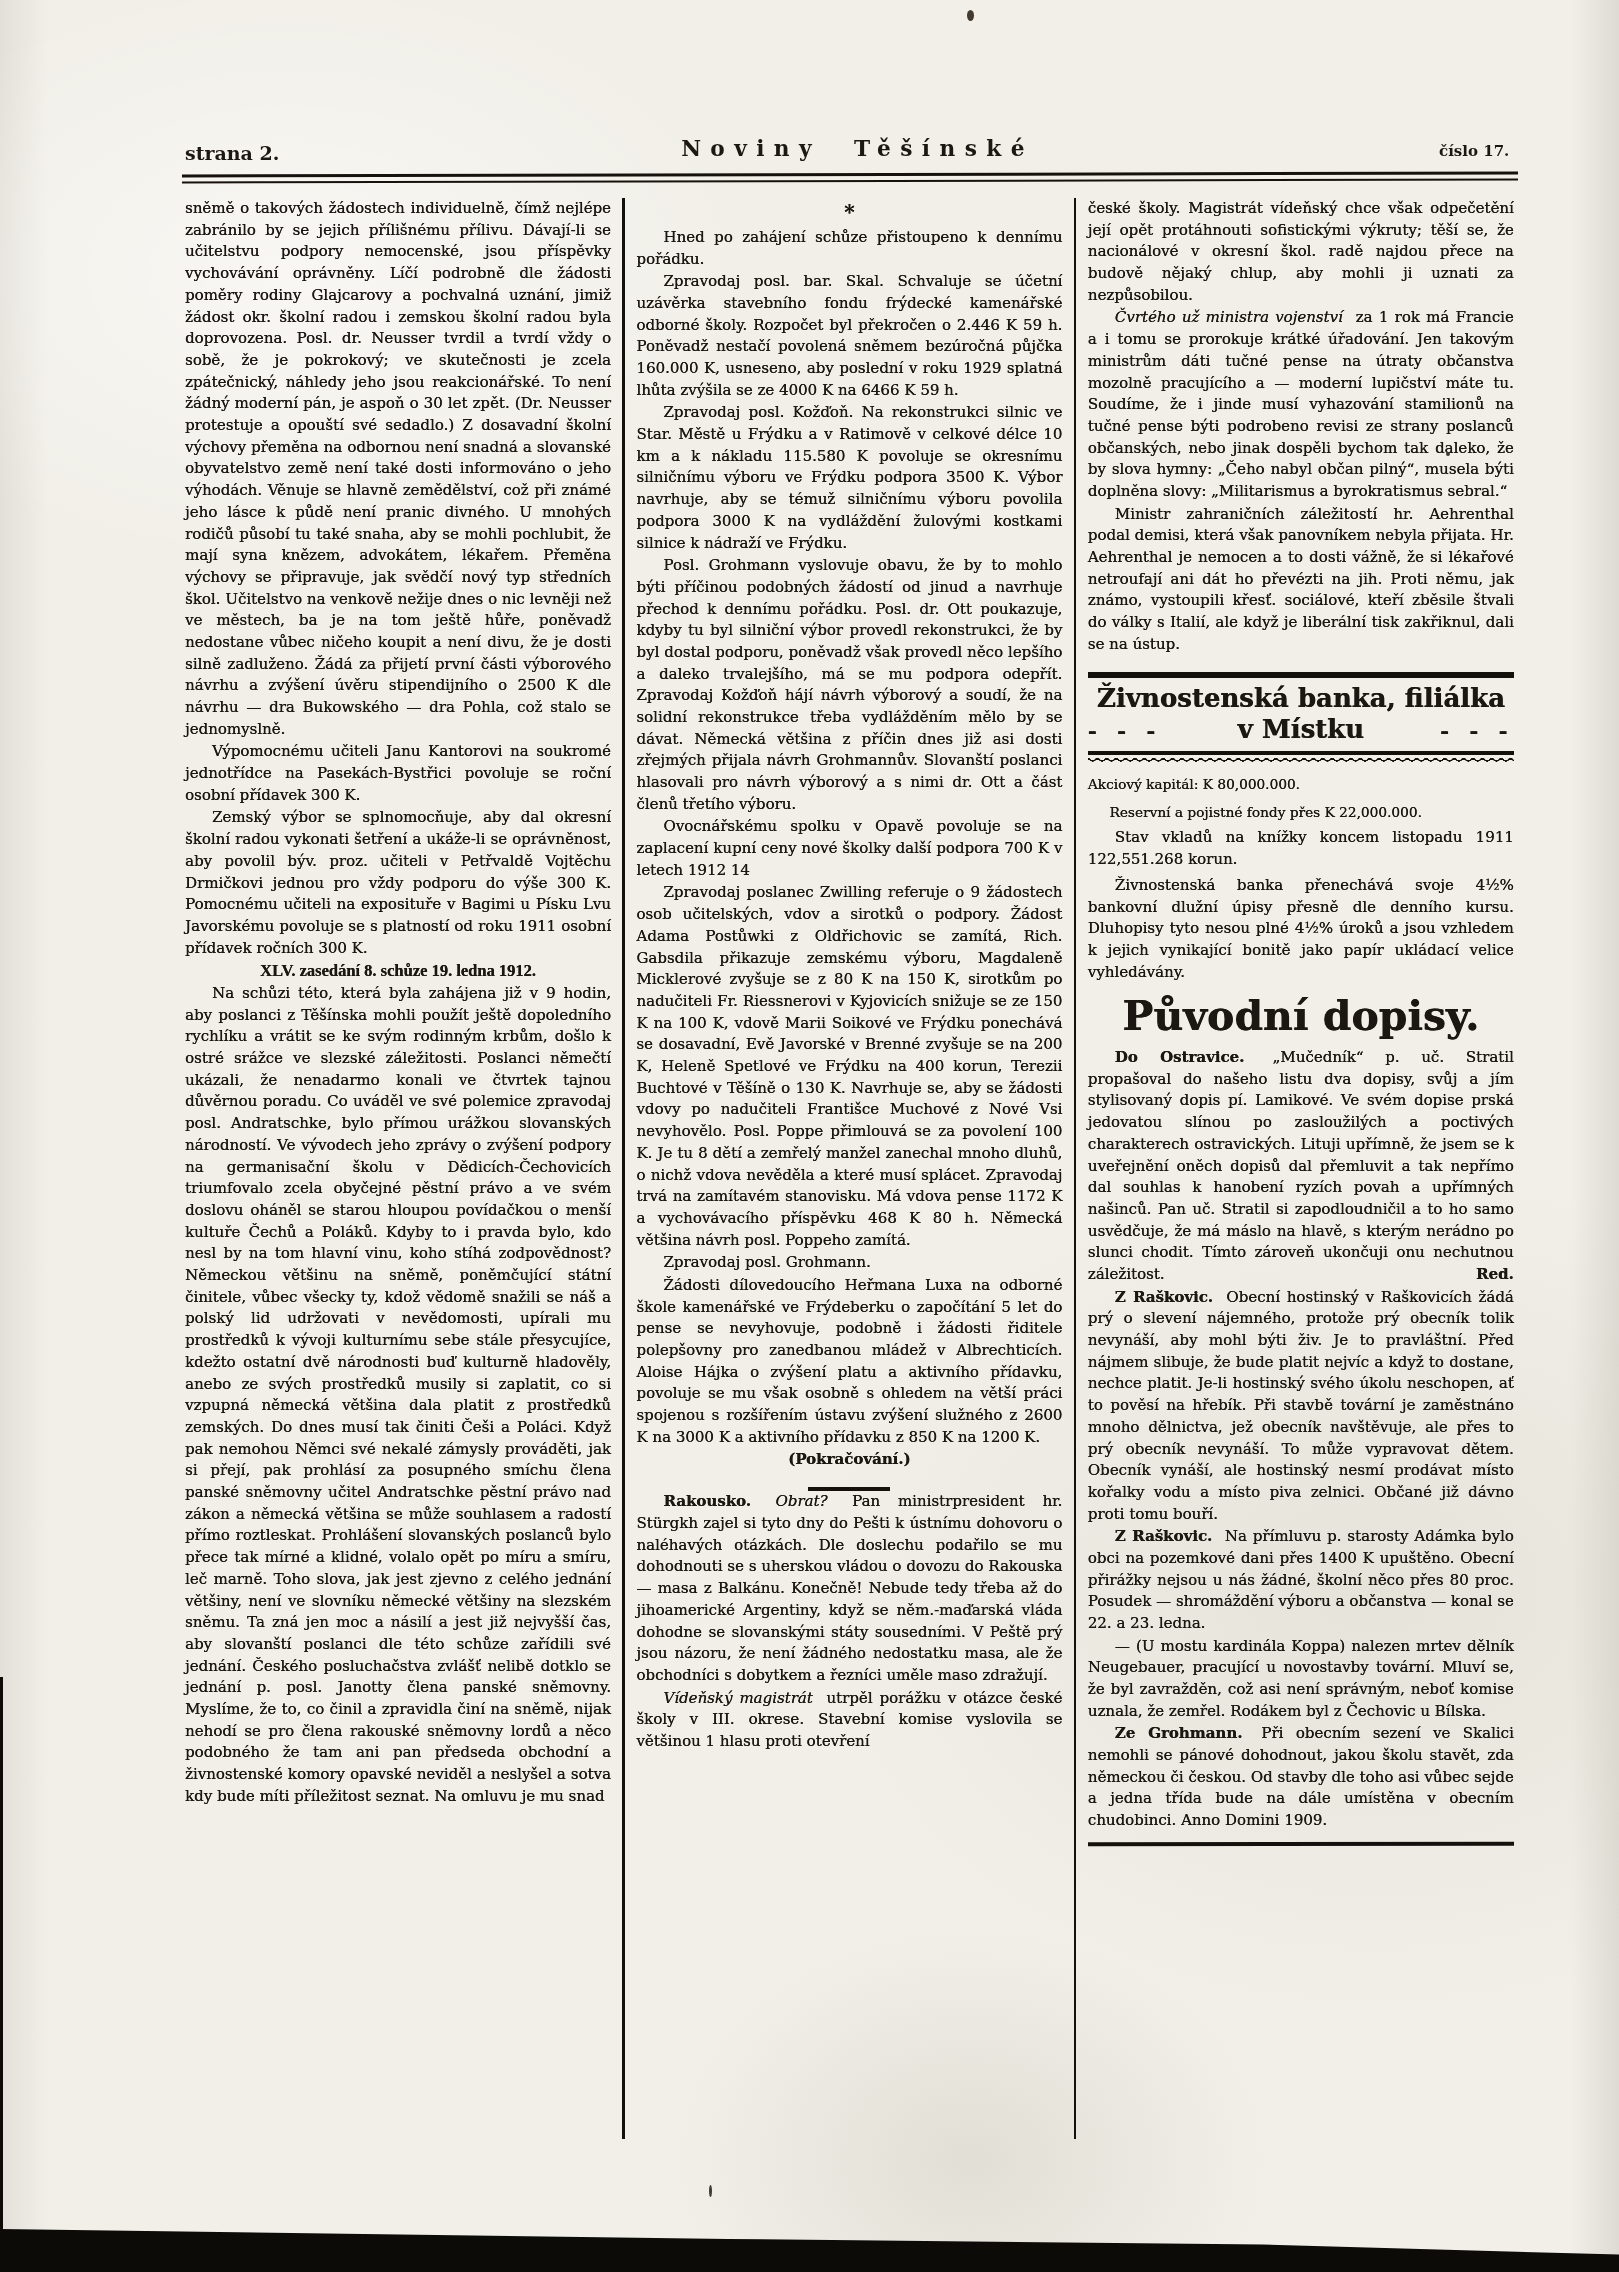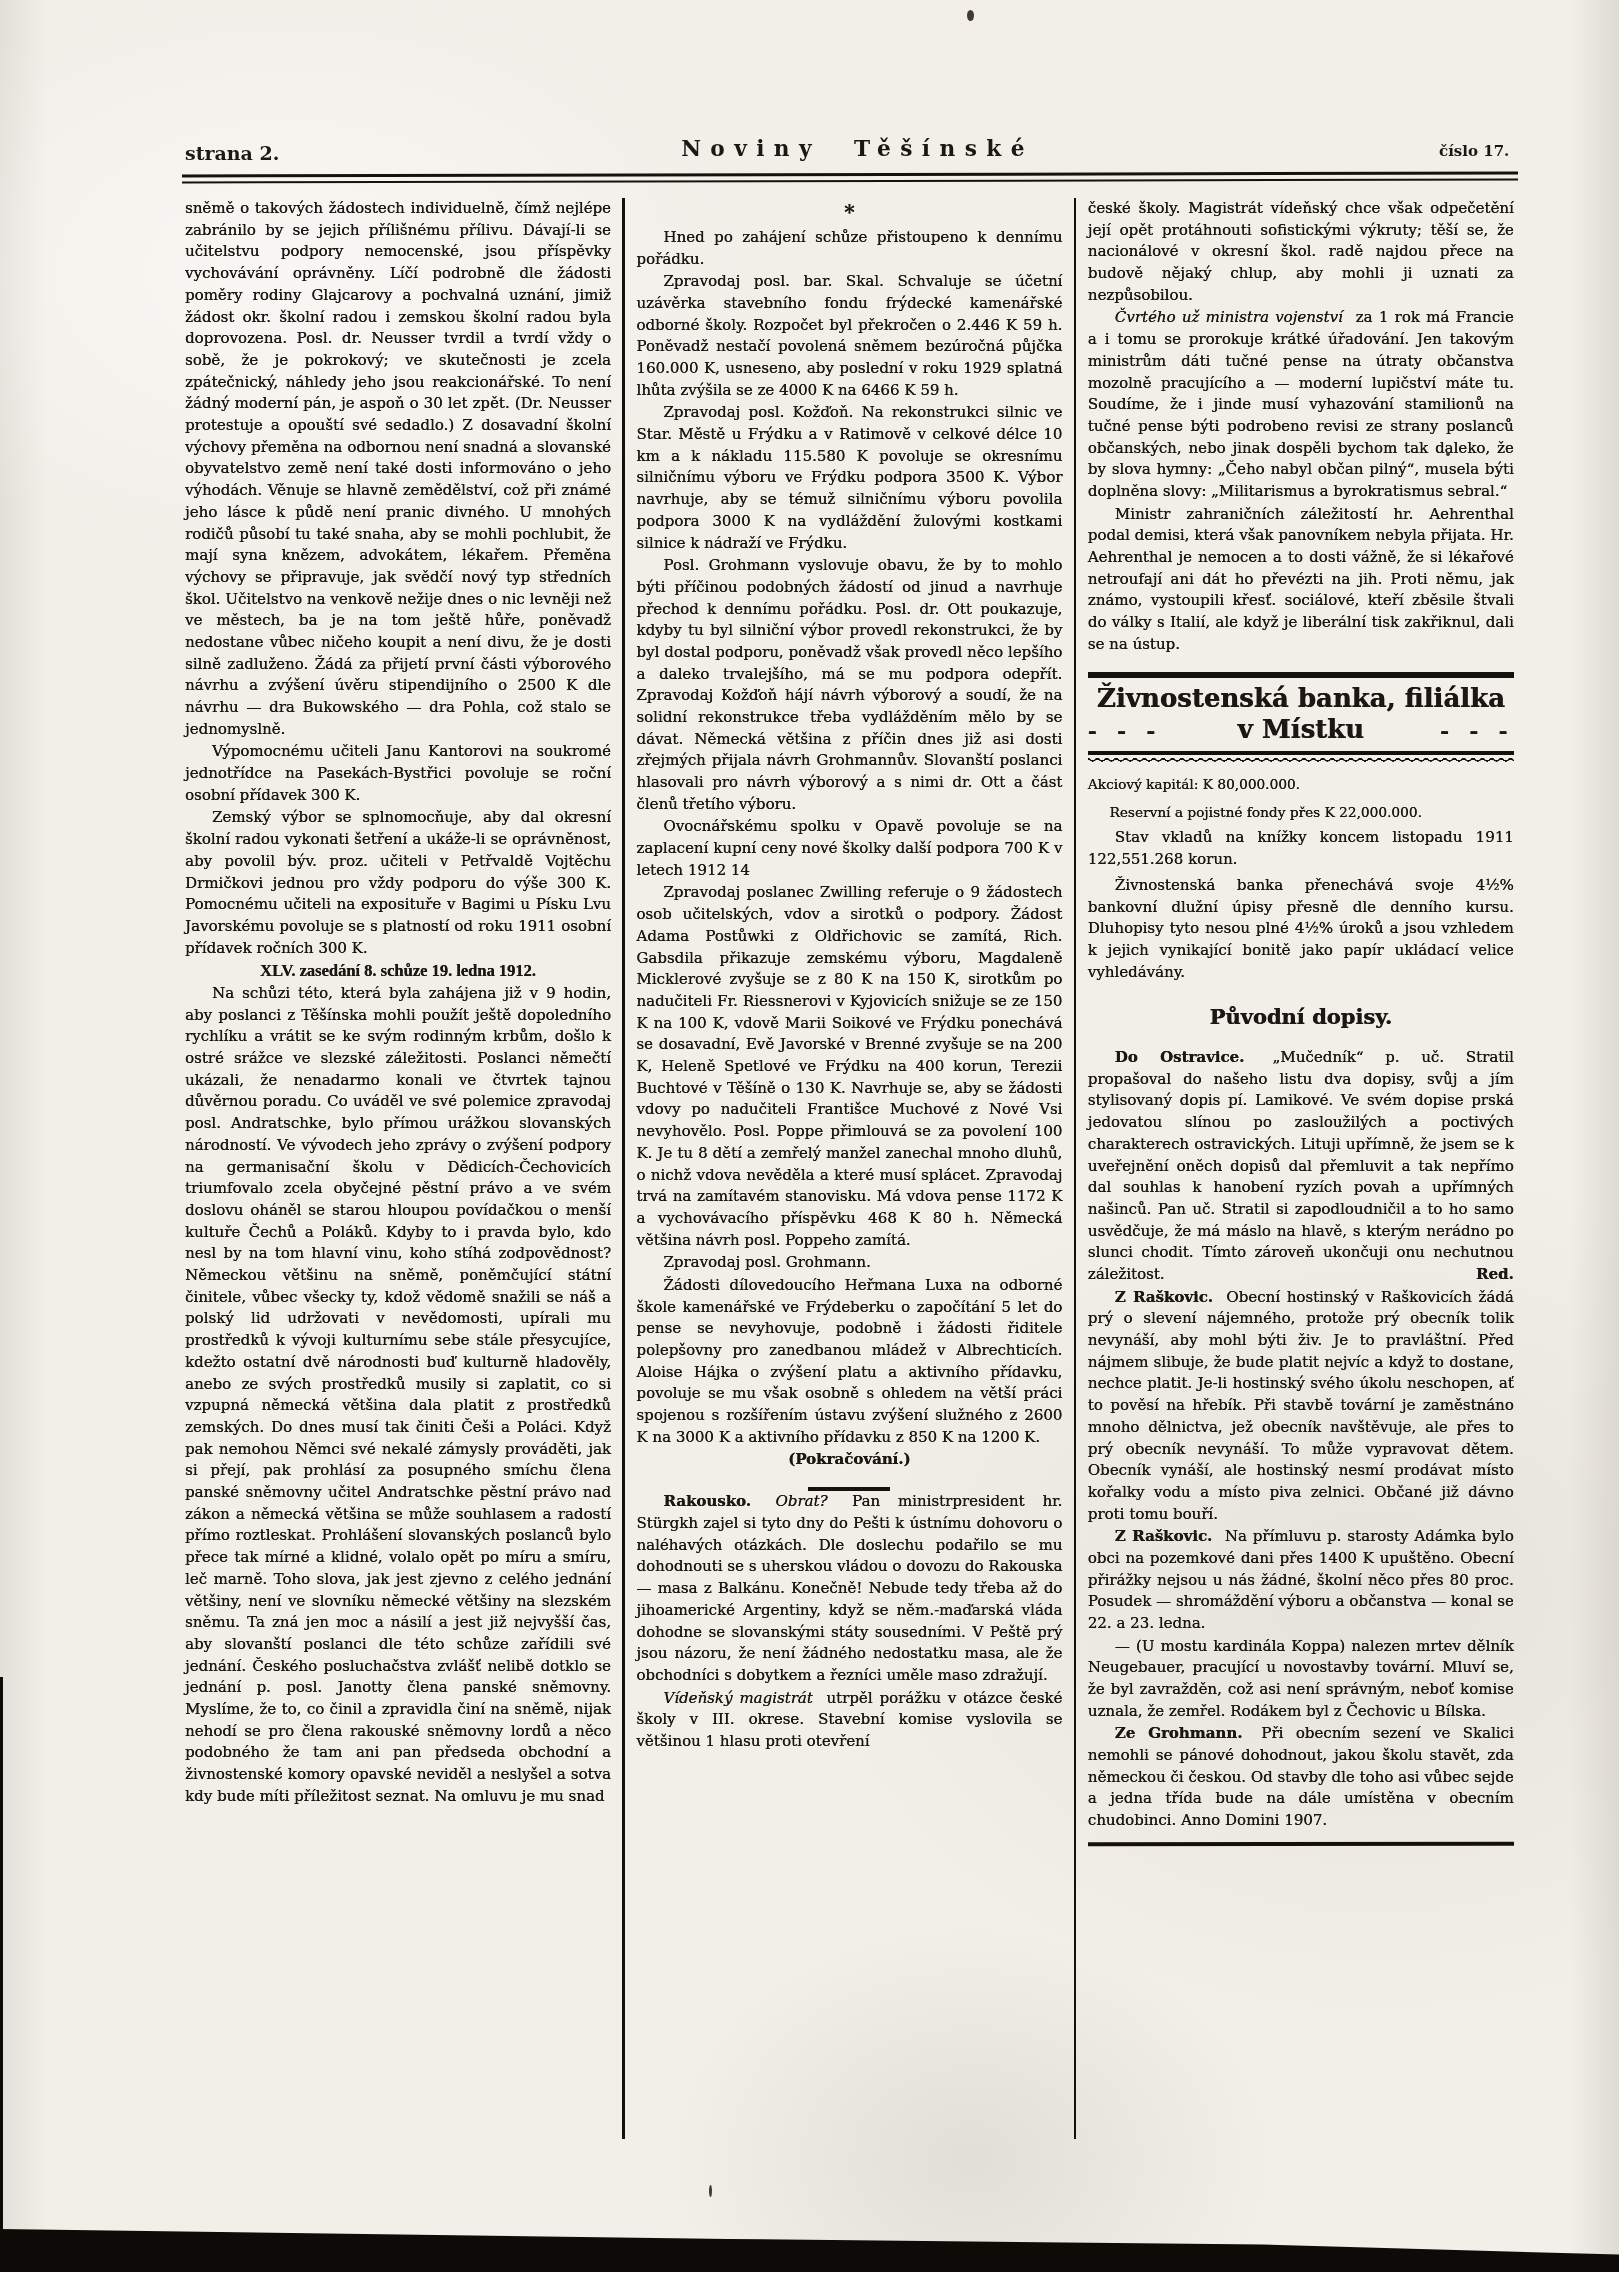--- a/index.html
+++ b/index.html
@@ -35,21 +35,21 @@
   .col p.ind{text-indent:27px;}
   .col p + p{margin-top:0.9px;}
   .divider{width:2.8px;background:#14100b;margin:0 11.3px;height:1941px;flex:none;}
   .lead{font-weight:bold;margin-right:6.6px;text-shadow:0.3px 0 0 currentColor;}
   .lead-i{font-style:italic;margin-right:6.6px;}
   .star-sep{text-align:center;font-size:20px;font-weight:bold;line-height:28px;margin:3.8px 0 4.7px;text-indent:0 !important;}
   .session-h{font-weight:bold;font-size:16.5px;text-align:center;margin:3.8px 0 2.8px;text-indent:0 !important;font-family:Liberation Serif, serif;}
   .cont-note{text-align:center !important;font-weight:bold;margin-top:6.6px;text-indent:0 !important;}
   .mini-rule{width:82px;height:4.2px;background:#16110c;margin:16px auto 0;}
   .sec-heading{font-weight:bold;font-size:35px;line-height:41px;text-align:center;margin:12.2px 0 10.4px;text-shadow:0.5px 0 0 currentColor;}
-  .sec-heading.small{font-size:21px;}
+  .sec-heading.small{font-size:41px;}
   
   .bank-ad{margin-top:16px;}
   .ad-bar{height:6.1px;background:#14100b;}
   .ad-bar.thin{height:3.8px;margin-top:2.4px;}
   .ad-title{font-weight:bold;font-size:26px;line-height:32px;text-align:center;margin-top:4.7px;text-shadow:0.5px 0 0 currentColor;}
   .ad-sub{display:flex;justify-content:space-between;align-items:baseline;
           font-weight:bold;font-size:26px;line-height:31px;margin-bottom:4.7px;text-shadow:0.5px 0 0 currentColor;}
   .ad-sub .dash{letter-spacing:6.6px;font-size:21px;}
   .wavy{height:7.5px;margin-top:2.8px;
         background-image:radial-gradient(circle at 4.7px -1.4px, rgba(0,0,0,0) 3.8px, #17120d 3.8px, #17120d 5.2px, rgba(0,0,0,0) 5.2px);
@@ -153,21 +153,21 @@
         <span class="lead">Z Raškovic.</span>
         <span>Obecní hostinský v Raškovicích žádá prý o slevení nájemného, protože prý obecník tolik nevynáší, aby mohl býti živ. Je to pravláštní. Před nájmem slibuje, že bude platit nejvíc a když to dostane, nechce platit. Je-li hostinský svého úkolu neschopen, ať to pověsí na hřebík. Při stavbě tovární je zaměstnáno mnoho dělnictva, jež obecník navštěvuje, ale přes to prý obecník nevynáší. To může vypravovat dětem. Obecník vynáší, ale hostinský nesmí prodávat místo kořalky vodu a místo piva zelnici. Občané již dávno proti tomu bouří.</span>
       </p>
       <p class="ind">
         <span class="lead">Z Raškovic.</span>
         <span>Na přímluvu p. starosty Adámka bylo obci na pozemkové dani přes 1400 K upuštěno. Obecní přirážky nejsou u nás žádné, školní něco přes 80 proc. Posudek — shromáždění výboru a občanstva — konal se 22. a 23. ledna.</span>
       </p>
       <p class="ind">— (U mostu kardinála Koppa) nalezen mrtev dělník Neugebauer, pracující u novostavby tovární. Mluví se, že byl zavražděn, což asi není správným, neboť komise uznala, že zemřel. Rodákem byl z Čechovic u Bílska.</p>
       <p class="ind">
         <span class="lead">Ze Grohmann.</span>
-        <span>Při obecním sezení ve Skalici nemohli se pánové dohodnout, jakou školu stavět, zda německou či českou. Od stavby dle toho asi vůbec sejde a jedna třída bude na dále umístěna v obecním chudobinci. Anno Domini 1907.</span>
+        <span>Při obecním sezení ve Skalici nemohli se pánové dohodnout, jakou školu stavět, zda německou či českou. Od stavby dle toho asi vůbec sejde a jedna třída bude na dále umístěna v obecním chudobinci. Anno Domini 1909.</span>
       </p>
       <div class="full-rule"></div>
     </div>
   </div>
 
   <div class="scan-bottom"></div>
   <div class="scan-left"></div>
   <div class="speck s1"></div>
   <div class="speck s2"></div>
   <div class="speck s3"></div>

